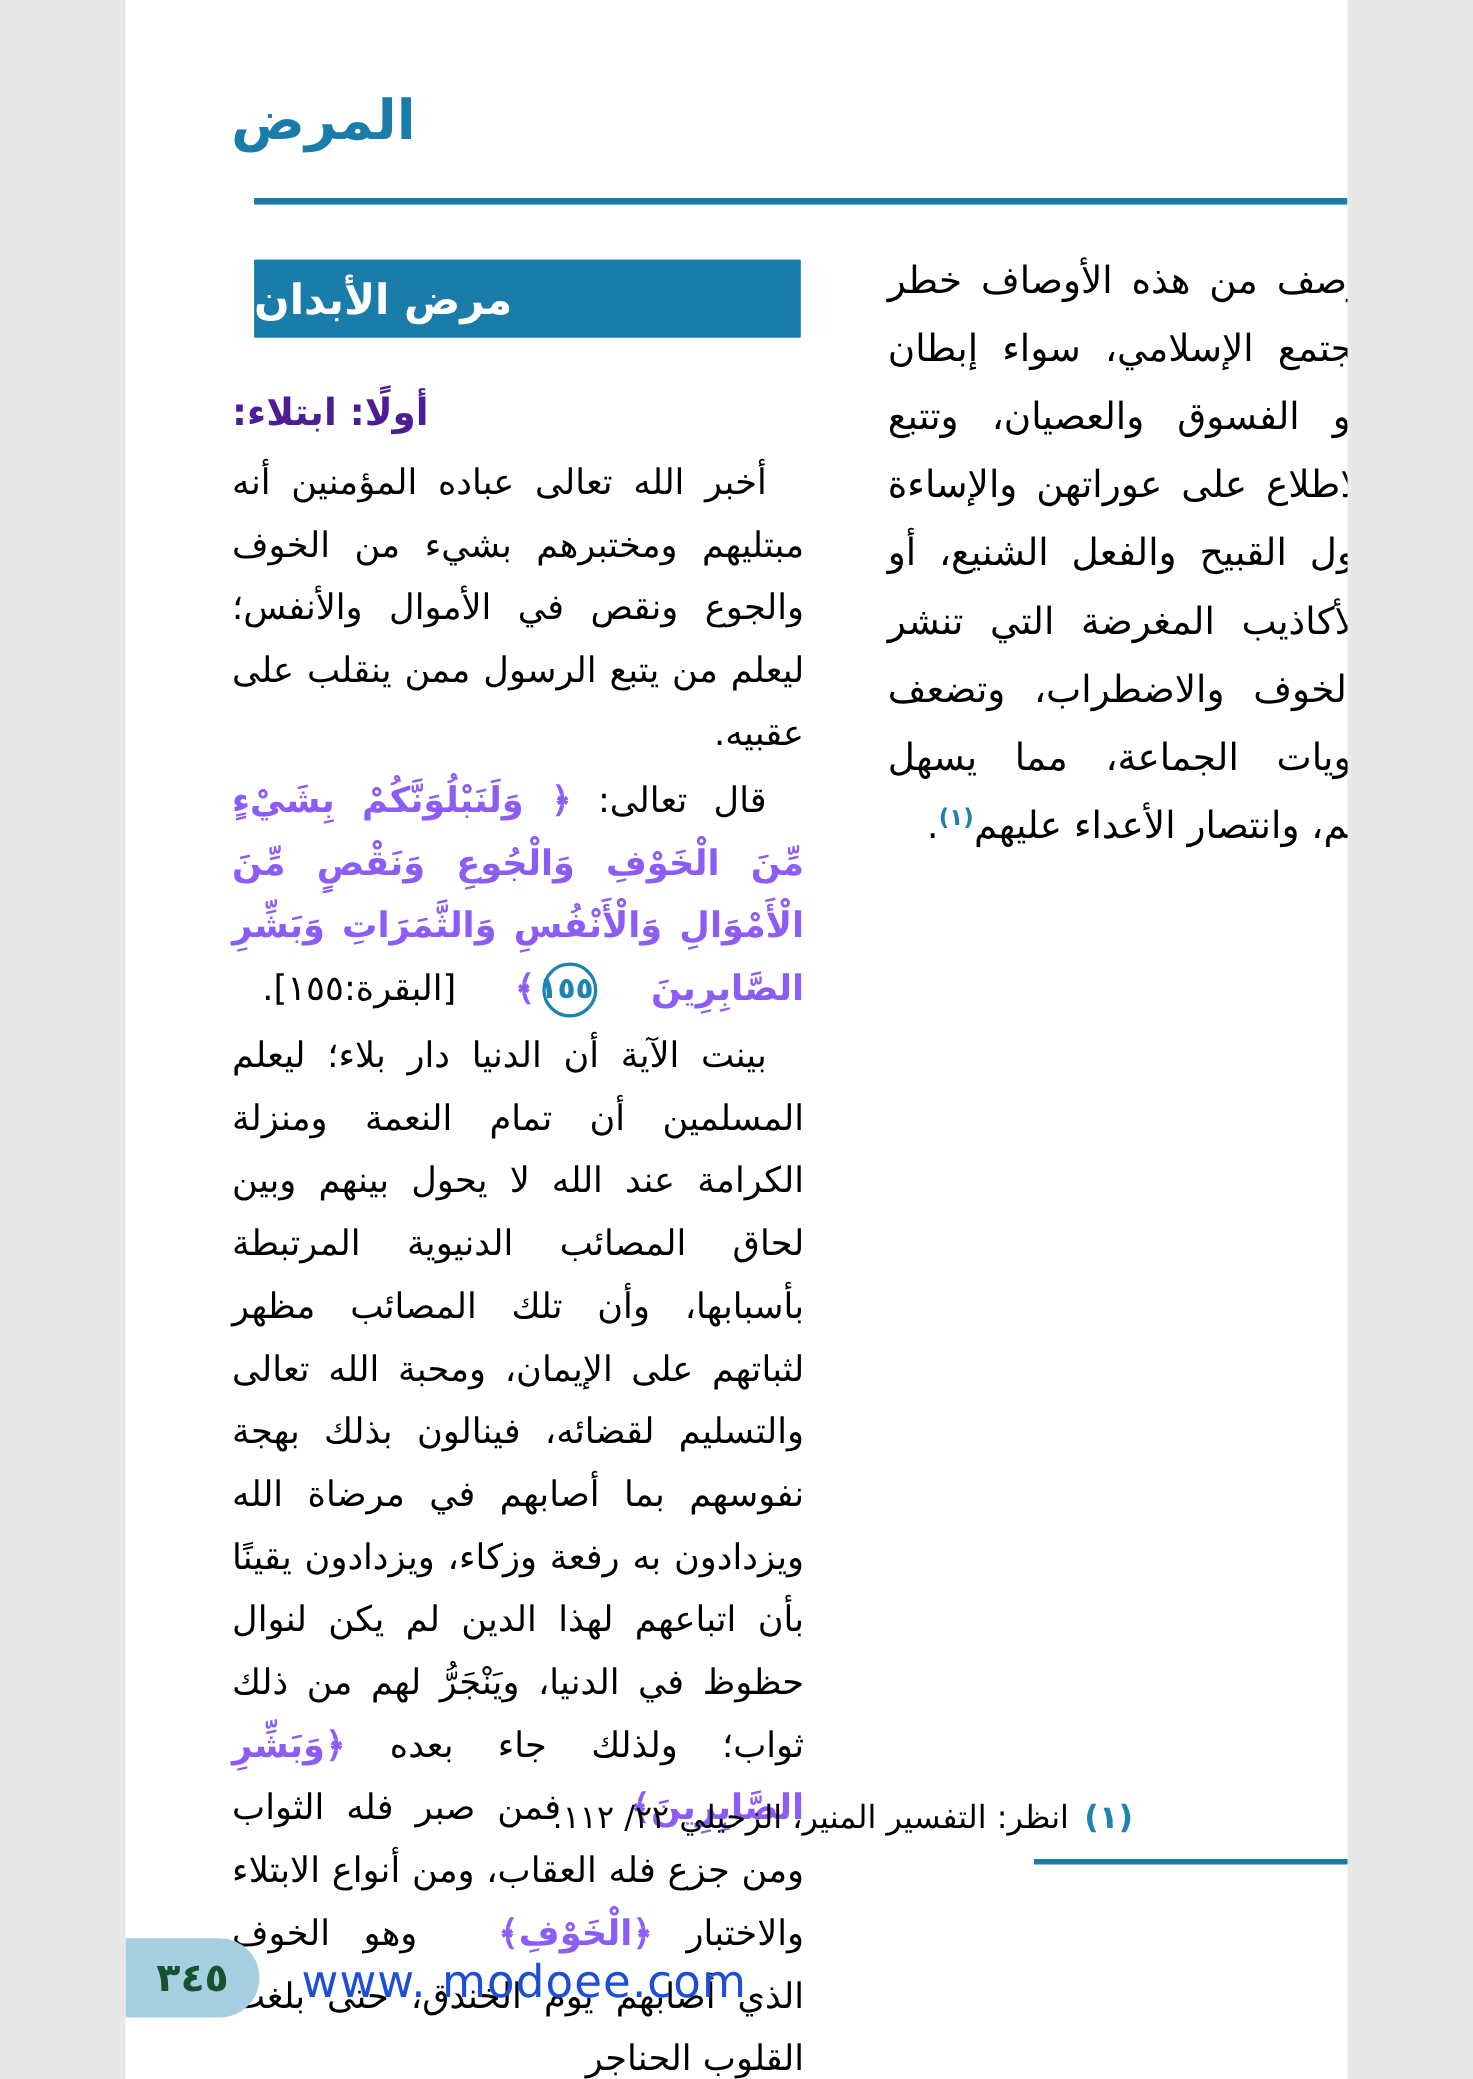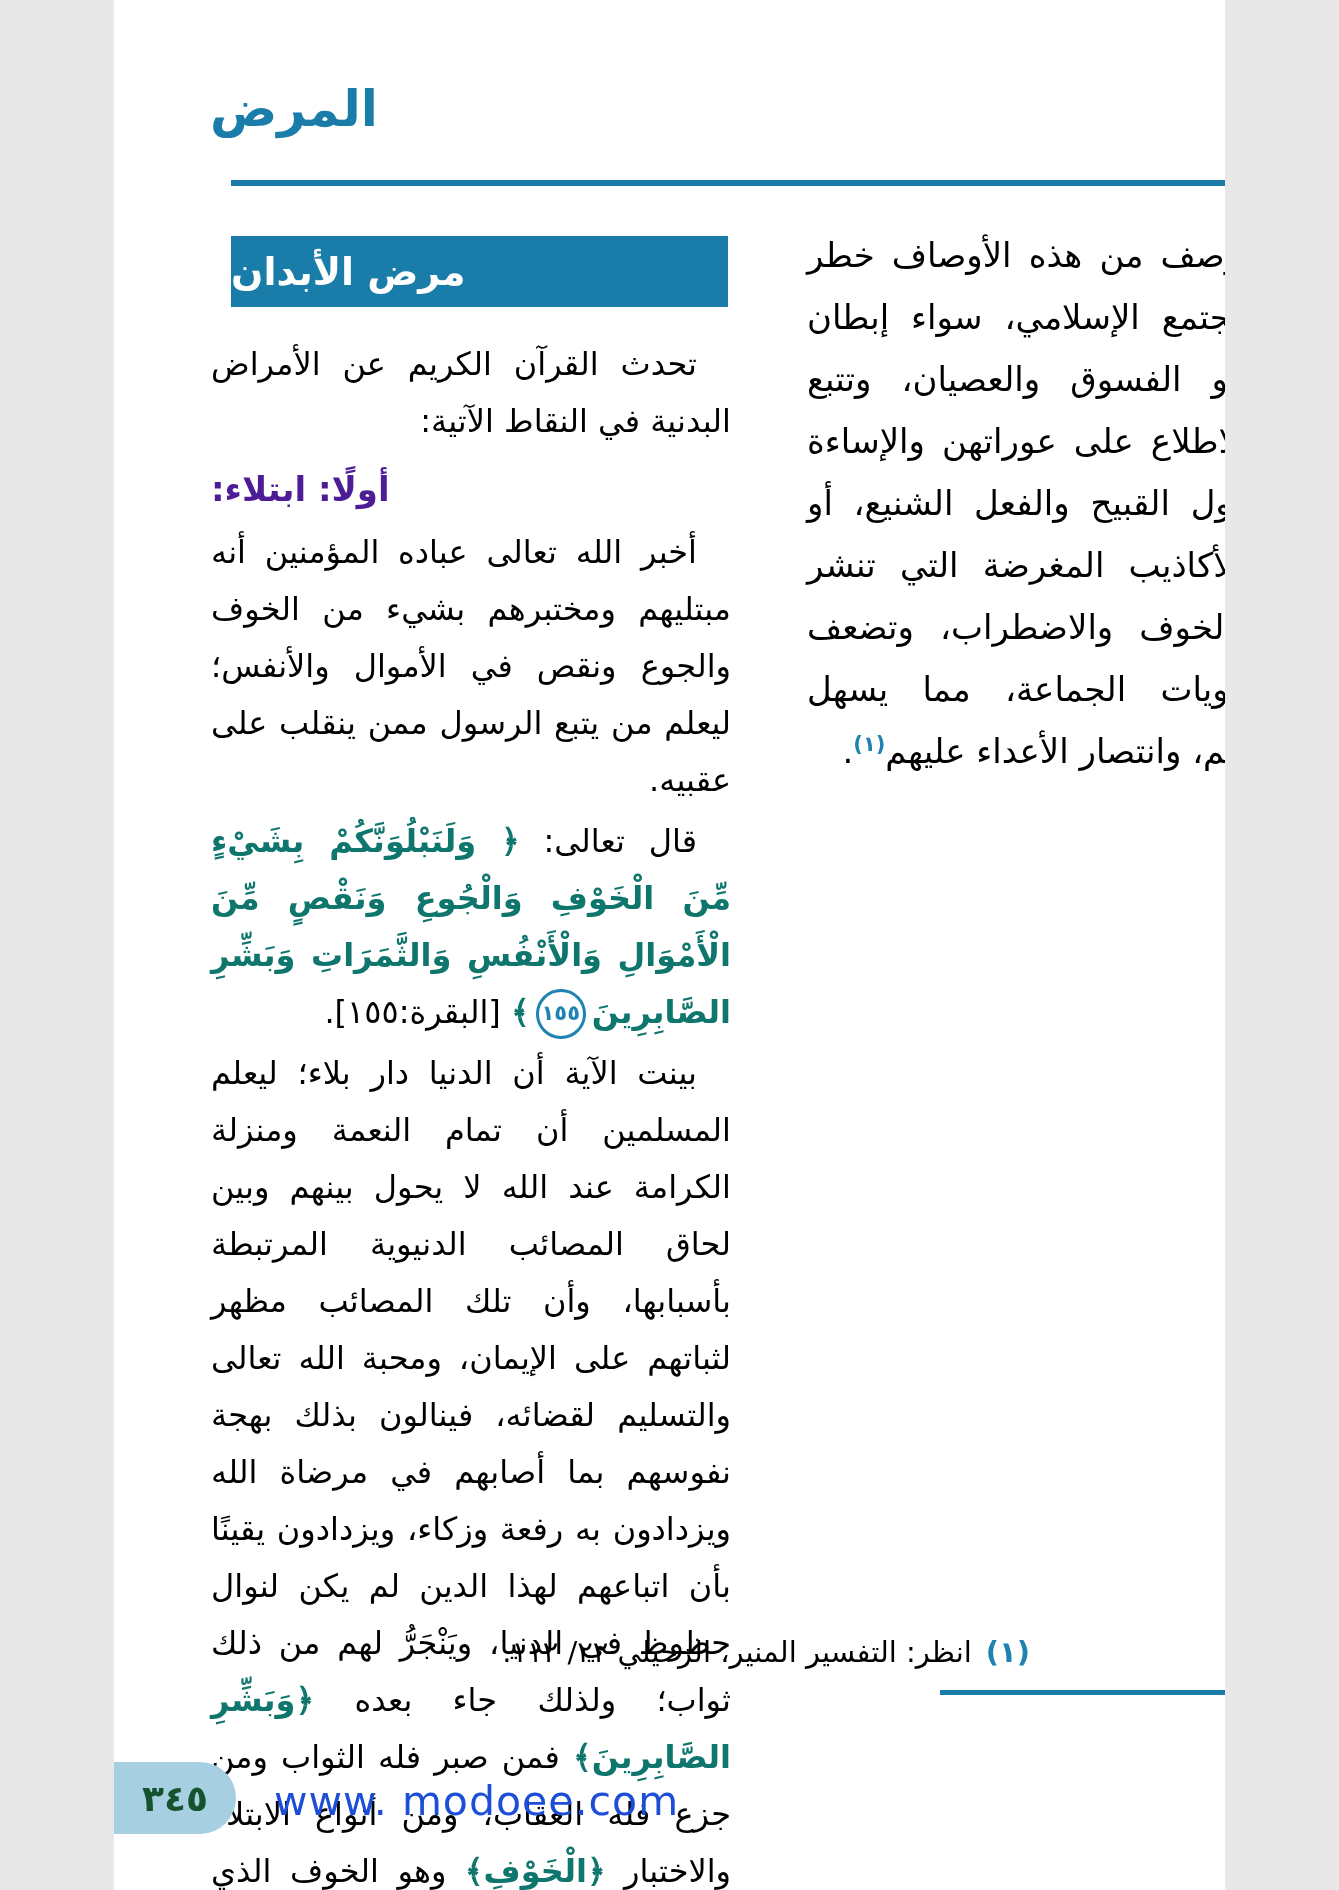--- a/index.html
+++ b/index.html
@@ -80,33 +80,34 @@
   .subheading {
     margin: 14px 0 10px 0;
     font-size: 34px;
     font-weight: bold;
     color: #4c1d95;
     line-height: 50px;
     text-align: left;
   }
 
   .verse {
-    color: #0f766e;
-    font-weight: bold;
+    color: #8b5cf6;
+    font-weight: bold;
+    margin-left: 43px;
   }
 
   .ayah-num {
     display: inline-block;
     width: 44px;
     height: 44px;
     line-height: 42px;
     border: 3px solid #1e83b0;
     border-radius: 50%;
     text-align: center;
-    font-size: 21px;
+    font-size: 27px;
     font-weight: bold;
     color: #1e83b0;
     vertical-align: middle;
     margin: 0 6px;
     text-indent: 0;
   }
 
   .fn-mark {
     color: #1e83b0;
     font-size: 21px;
@@ -178,21 +179,20 @@
   <div class="col-right">
     <p class="para indent"><span>فكل وصف من هذه الأوصاف خطر على المجتمع الإسلامي، سواء إبطان الكفر، أو الفسوق والعصيان، وتتبع النساء للاطلاع على عوراتهن والإساءة لهن بالقول القبيح والفعل الشنيع، أو إشاعة الأكاذيب المغرضة التي تنشر القلق والخوف والاضطراب، وتضعف من معنويات الجماعة، مما يسهل هزيمتهم، وانتصار الأعداء عليهم</span><sup class="fn-mark">(١)</sup><span>.</span></p>
   </div>
 
   <div class="title-box">
     <span>مرض الأبدان</span>
   </div>
 
   <div class="col-left">
 
-    <p class="para indent">تحدث القرآن الكريم عن الأمراض البدنية في النقاط الآتية:</p>
 
     <h3 class="subheading">أولًا: ابتلاء:</h3>
 
     <p class="para indent">أخبر الله تعالى عباده المؤمنين أنه مبتليهم ومختبرهم بشيء من الخوف والجوع ونقص في الأموال والأنفس؛ ليعلم من يتبع الرسول ممن ينقلب على عقبيه.</p>
 
     <p class="para indent"><span>قال تعالى: </span><span class="verse">﴿ وَلَنَبْلُوَنَّكُمْ بِشَيْءٍ مِّنَ الْخَوْفِ وَالْجُوعِ وَنَقْصٍ مِّنَ الْأَمْوَالِ وَالْأَنْفُسِ وَالثَّمَرَاتِ وَبَشِّرِ الصَّابِرِينَ</span><span class="ayah-num">١٥٥</span><span class="verse">﴾</span><span> [البقرة:١٥٥].</span></p>
 
     <p class="para indent"><span>بينت الآية أن الدنيا دار بلاء؛ ليعلم المسلمين أن تمام النعمة ومنزلة الكرامة عند الله لا يحول بينهم وبين لحاق المصائب الدنيوية المرتبطة بأسبابها، وأن تلك المصائب مظهر لثباتهم على الإيمان، ومحبة الله تعالى والتسليم لقضائه، فينالون بذلك بهجة نفوسهم بما أصابهم في مرضاة الله ويزدادون به رفعة وزكاء، ويزدادون يقينًا بأن اتباعهم لهذا الدين لم يكن لنوال حظوظ في الدنيا، ويَنْجَرُّ لهم من ذلك ثواب؛ ولذلك جاء بعده </span><span class="verse">﴿وَبَشِّرِ الصَّابِرِينَ﴾</span><span> فمن صبر فله الثواب ومن جزع فله العقاب، ومن أنواع الابتلاء والاختبار </span><span class="verse">﴿الْخَوْفِ﴾</span><span> وهو الخوف الذي أصابهم يوم الخندق، حتى بلغت القلوب الحناجر </span></p>
   </div>
 

